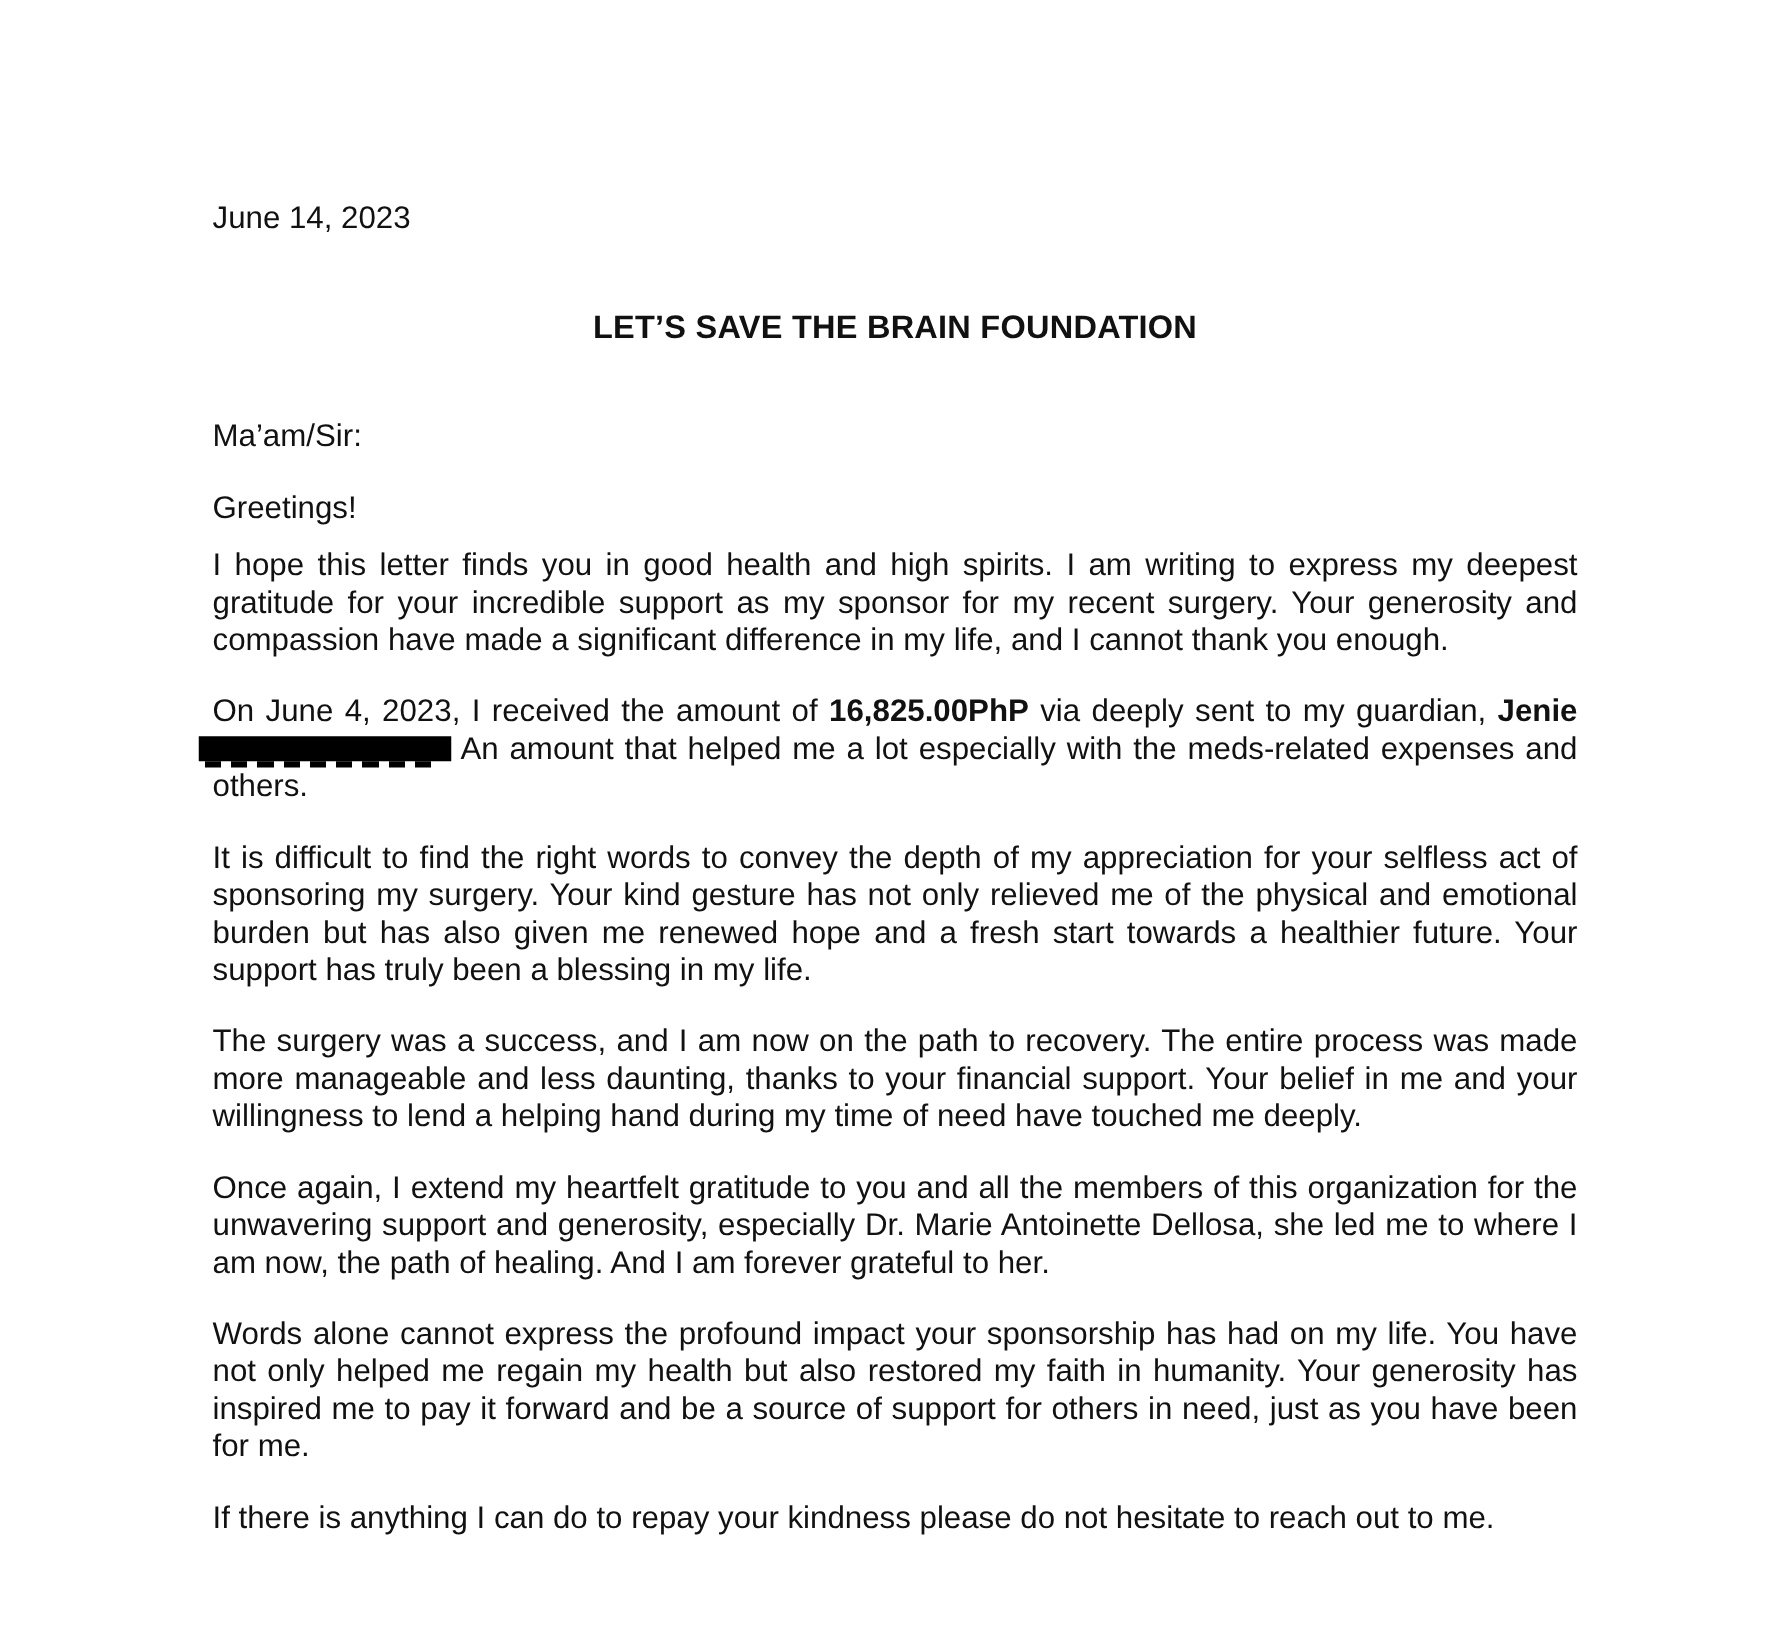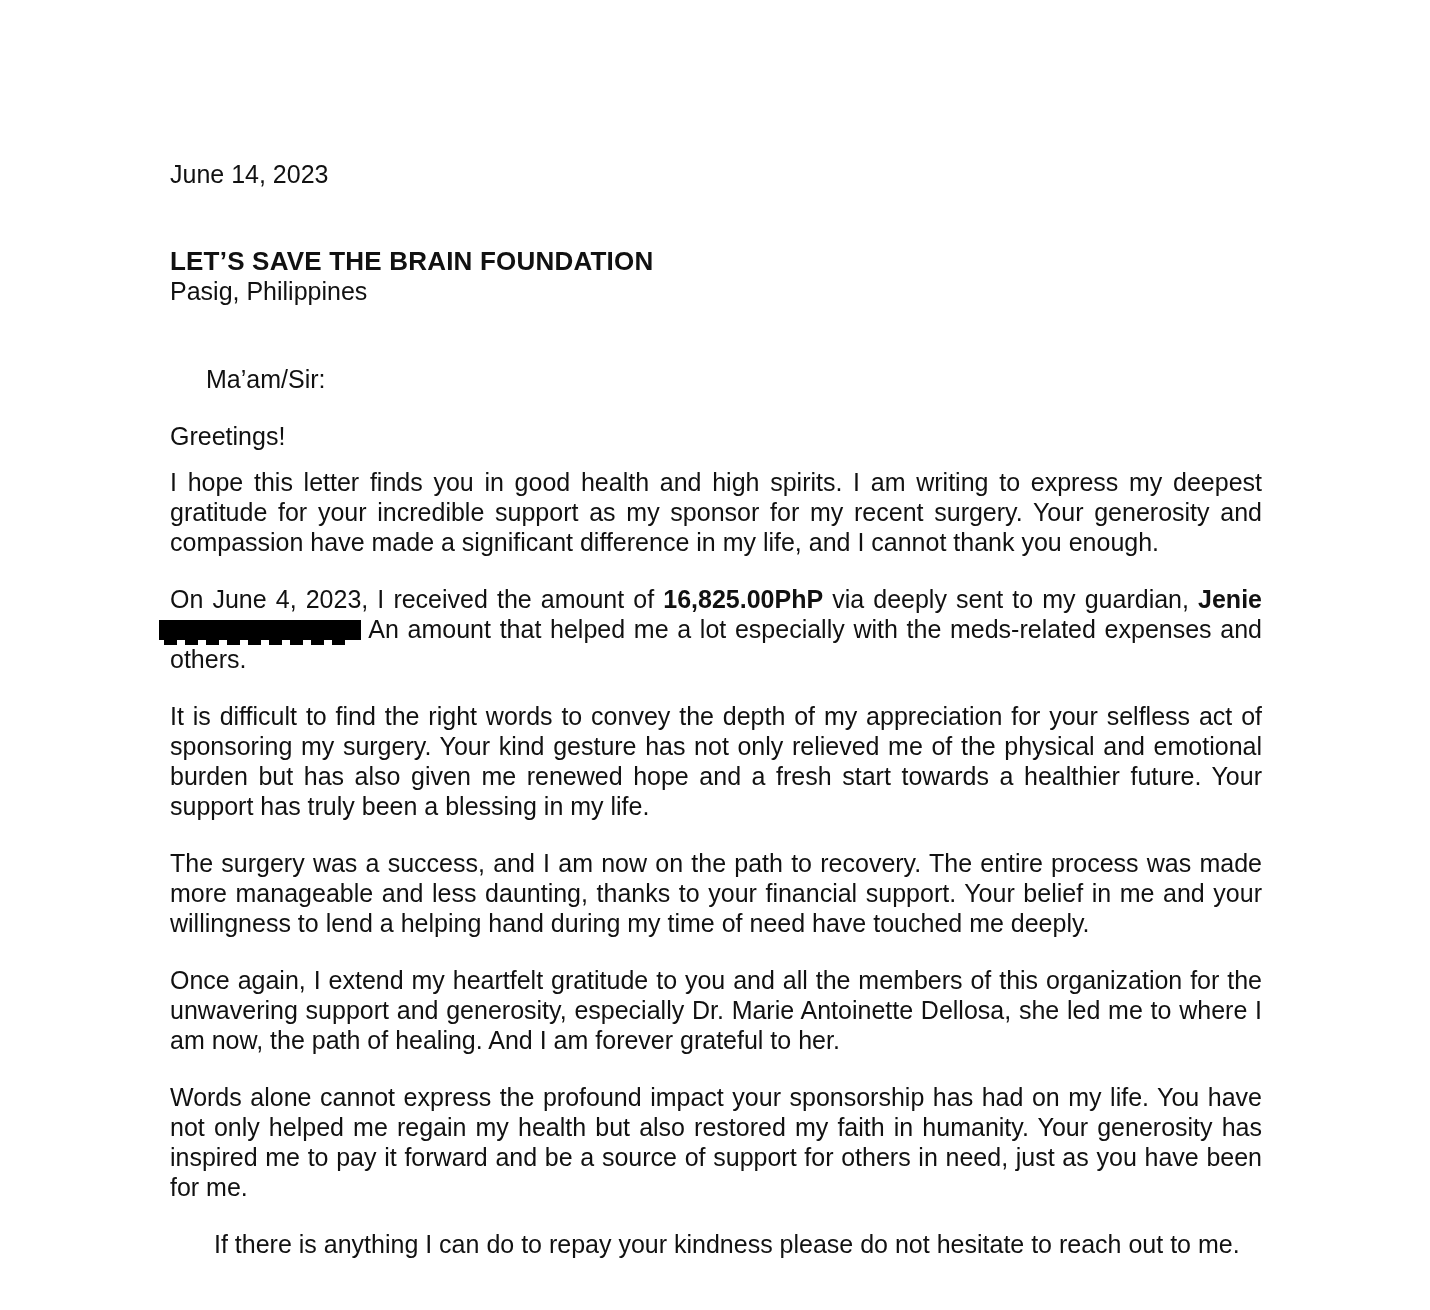--- a/index.html
+++ b/index.html
@@ -20,28 +20,28 @@
     box-sizing: border-box;
     width: 1430px;
     height: 1310px;
     padding: 159px 168px 0 170px;
     background: #ffffff;
     overflow: hidden;
   }
   p { margin: 0; }
   .date-line       { margin-bottom: 57px; }
   .recipient-block { margin-bottom: 58px; }
-  .org-line        { font-weight: bold; font-size: 26px; letter-spacing: 0.2px; }
-  .salutation-line { margin-bottom: 27px; margin-left: 36px; }
+  .org-line        { font-weight: bold; font-size: 26px; letter-spacing: 0.2px; text-align: center; }
+  .salutation-line { margin-bottom: 27px; }
   .greeting-line   { margin-bottom: 16px; }
   .para {
     text-align: justify;
     margin-bottom: 27px;
   }
-  .para:last-child { margin-bottom: 0; margin-left: 44px; }
+  .para:last-child { margin-bottom: 0; }
   strong { font-weight: bold; }
   .redaction {
     display: inline-block;
     width: 202px;
     height: 20px;
     background: #000000;
     vertical-align: -2px;
     margin-left: -11px;
     position: relative;
   }
@@ -59,21 +59,20 @@
 </style>
 </head>
 <body>
 
 <div class="page">
 
   <p class="date-line">June 14, 2023</p>
 
   <div class="recipient-block">
     <p class="org-line">LET’S SAVE THE BRAIN FOUNDATION</p>
-    <p class="loc-line">Pasig, Philippines</p>
   </div>
 
   <p class="salutation-line">Ma’am/Sir:</p>
 
   <p class="greeting-line">Greetings!</p>
 
   <p class="para">I hope this letter finds you in good health and high spirits. I am writing to express my deepest gratitude for your incredible support as my sponsor for my recent surgery. Your generosity and compassion have made a significant difference in my life, and I cannot thank you enough.</p>
 
   <p class="para"><span>On June 4, 2023, I received the amount of </span><strong>16,825.00PhP</strong><span> via deeply sent to my guardian, </span><strong>Jenie</strong> <span class="redaction"></span><span> An amount that helped me a lot especially with the meds-related expenses and others.</span></p>
 

